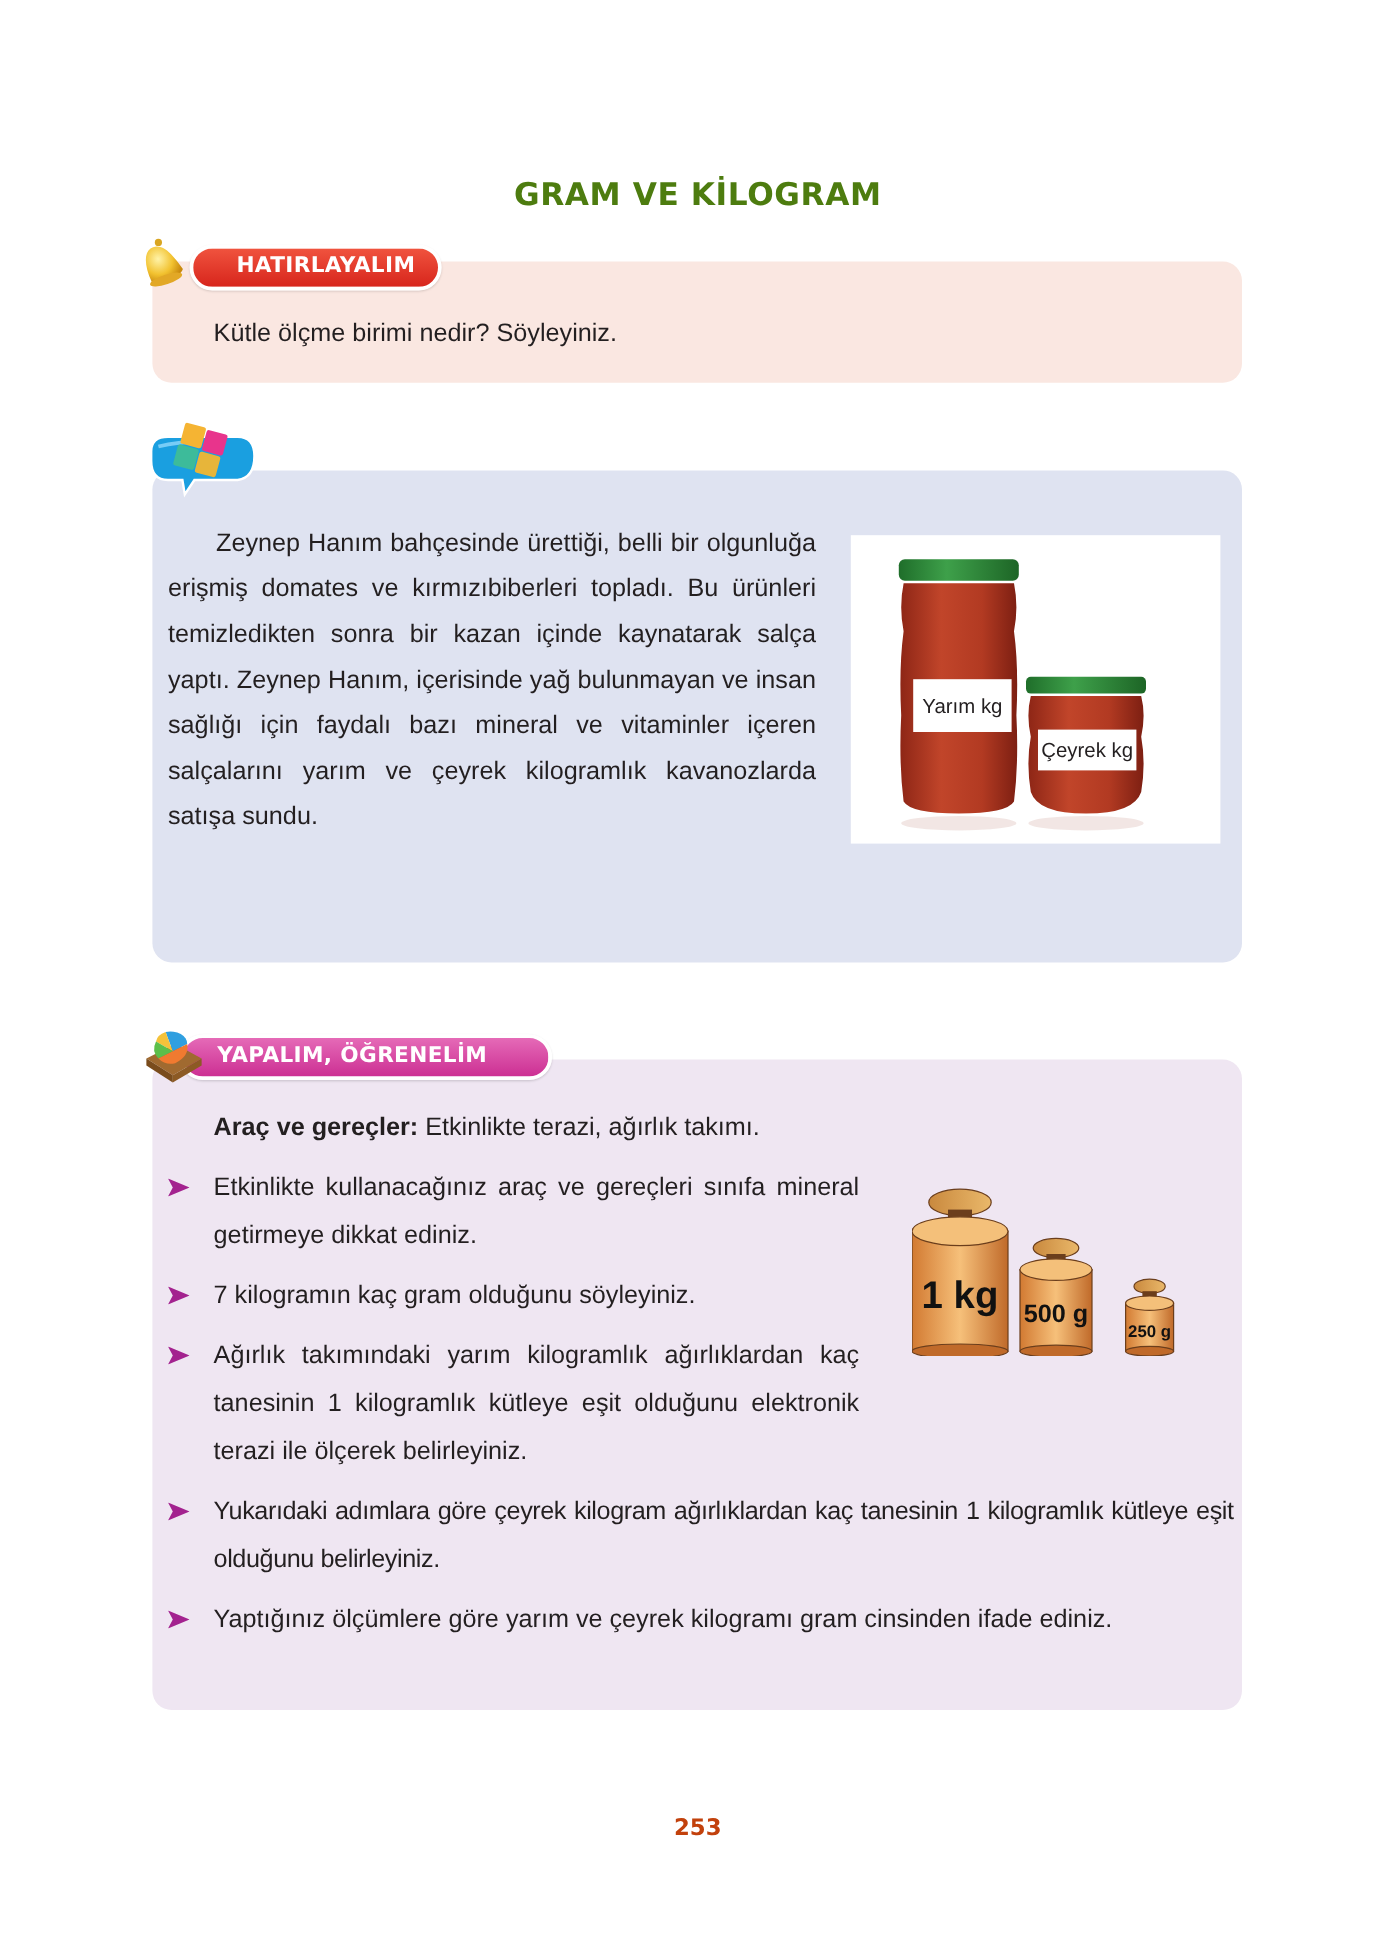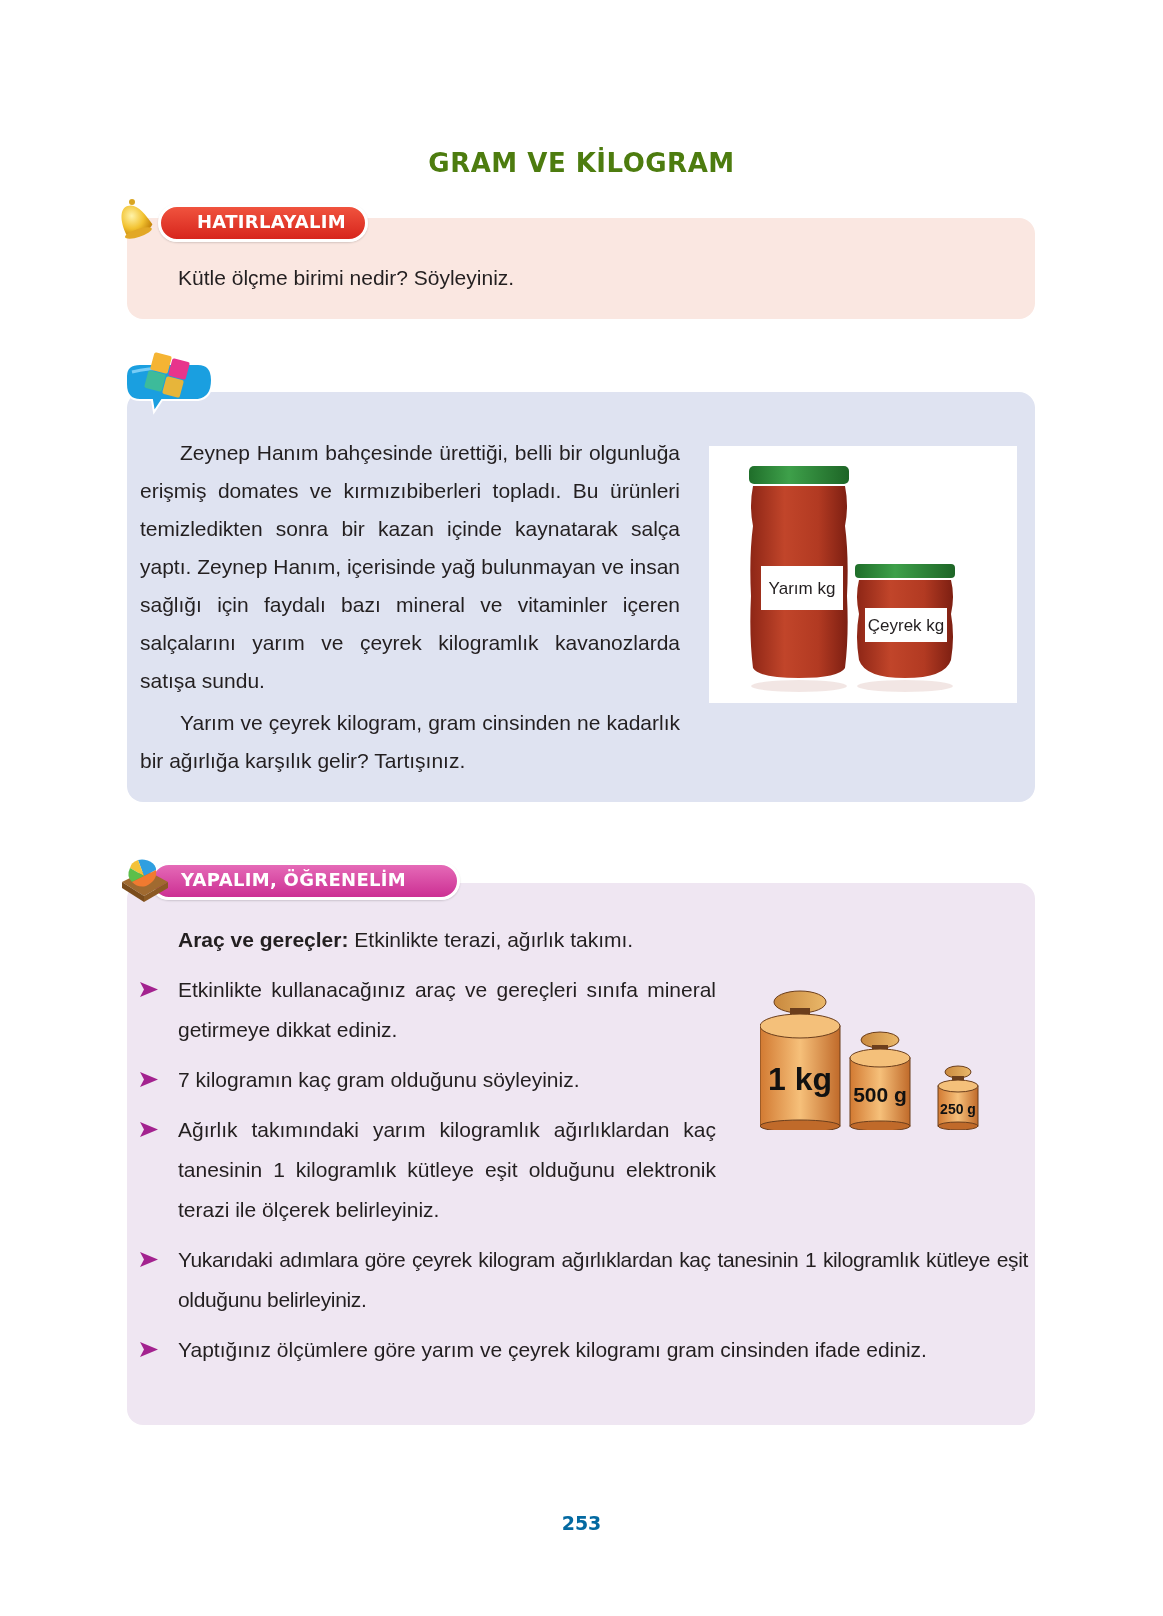--- a/index.html
+++ b/index.html
@@ -50,21 +50,21 @@
   .bullet.narrow { width: 578px; }
   .bullet .arrow {
     position: absolute; left: 2px; top: 12px; width: 18px; height: 15px;
   }
   .condensed { letter-spacing: -0.35px; }
 
   .weights { position: absolute; left: 760px; top: 990px; width: 260px; height: 140px; }
 
   .page-number {
     position: absolute; left: 0; top: 1512px; width: 1163px; text-align: center;
-    font-family: "DejaVu Sans", sans-serif; font-weight: bold; font-size: 19px; color: #0369a1;
+    font-family: "DejaVu Sans", sans-serif; font-weight: bold; font-size: 19px; color: #c2410c;
   }
 </style>
 </head>
 <body>
 
 <h1 class="page-title">GRAM VE KİLOGRAM</h1>
 
 <section>
   <div class="box box-recall"></div>
   <div class="tag tag-recall">HATIRLAYALIM</div>
@@ -89,21 +89,20 @@
     <path d="M8 26 Q 8 14 22 14 L 80 14 Q 94 14 94 30 Q 94 48 80 50 L 44 50 L 36 62 L 34 50 L 22 50 Q 8 50 8 34 Z" fill="#1a9fe0" stroke="#ffffff" stroke-width="2"></path>
     <path d="M14 22 Q 30 18 50 18" stroke="#9fe0ff" stroke-width="3" fill="none" opacity="0.7"></path>
     <rect x="34" y="4" width="18" height="18" rx="2" fill="#f5b433" transform="rotate(15 43 13)"></rect>
     <rect x="52" y="10" width="18" height="18" rx="2" fill="#e8348c" transform="rotate(15 61 19)"></rect>
     <rect x="28" y="22" width="18" height="18" rx="2" fill="#3dbb9a" transform="rotate(15 37 31)"></rect>
     <rect x="46" y="28" width="18" height="18" rx="2" fill="#e7b53a" transform="rotate(15 55 37)"></rect>
   </svg>
 
   <div class="story">
     <p>Zeynep Hanım bahçesinde ürettiği, belli bir olgunluğa erişmiş domates ve kırmızıbiberleri topladı. Bu ürünleri temizledikten sonra bir kazan içinde kaynatarak salça yaptı. Zeynep Hanım, içerisinde yağ bulunmayan ve insan sağlığı için faydalı bazı mineral ve vitaminler içeren salçalarını yarım ve çeyrek kilogramlık kavanozlarda satışa sundu.</p>
-    <p>Yarım ve çeyrek kilogram, gram cinsinden ne kadarlık bir ağırlığa karşılık gelir? Tartışınız.</p>
   </div>
 
   <div class="jar-photo">
     <svg width="308" height="257" viewBox="0 0 308 257">
       <defs>
         <linearGradient id="jarg" x1="0" x2="1">
           <stop offset="0%" stop-color="#8e2616"></stop>
           <stop offset="35%" stop-color="#c1452a"></stop>
           <stop offset="70%" stop-color="#b23a22"></stop>
           <stop offset="100%" stop-color="#7d1f12"></stop>

